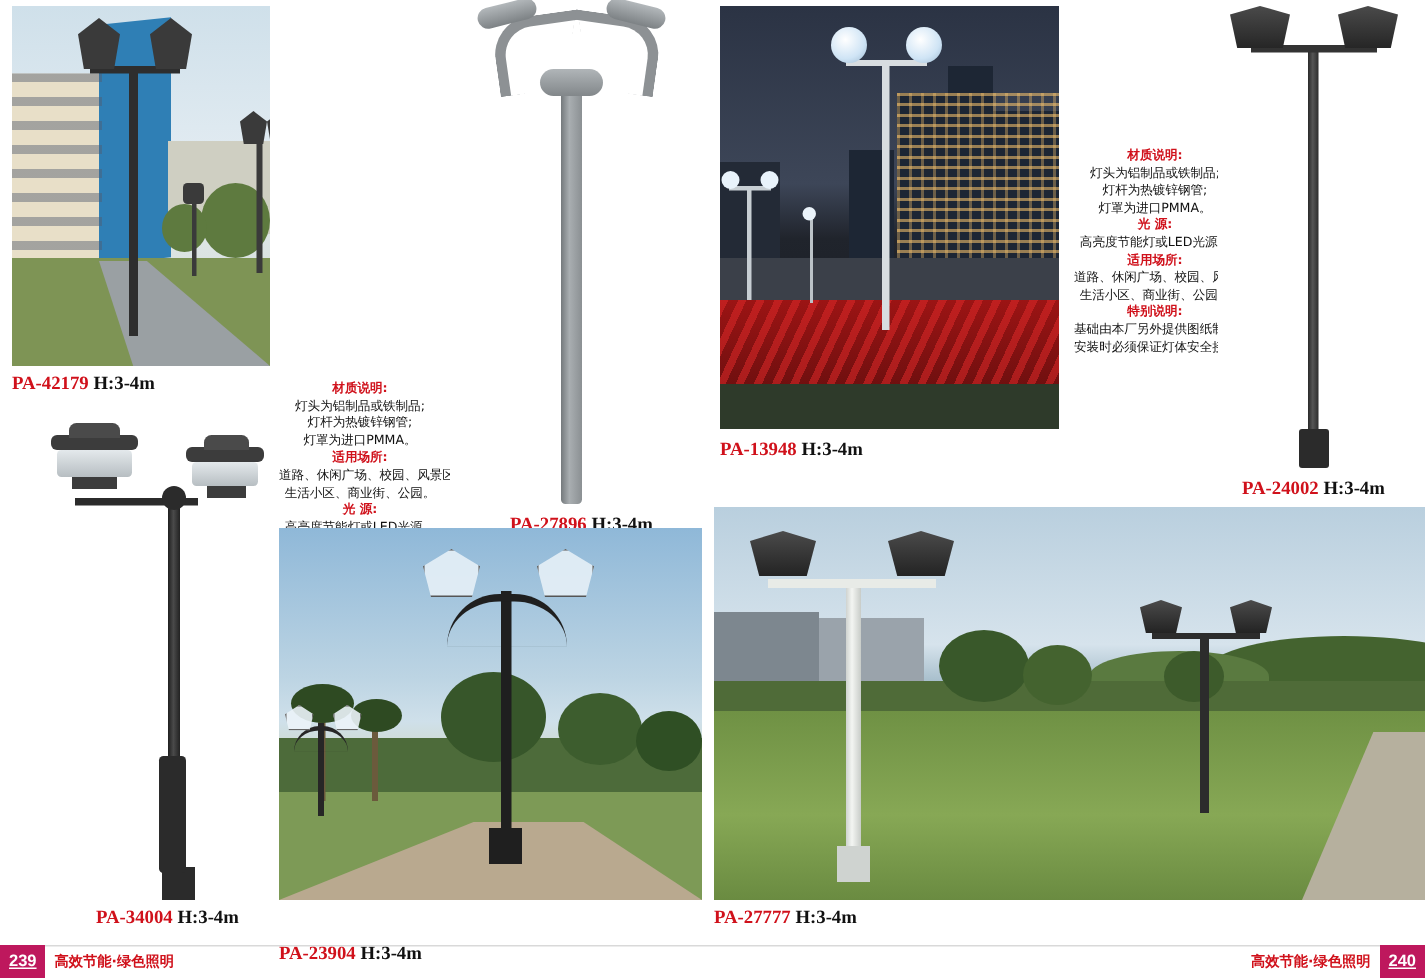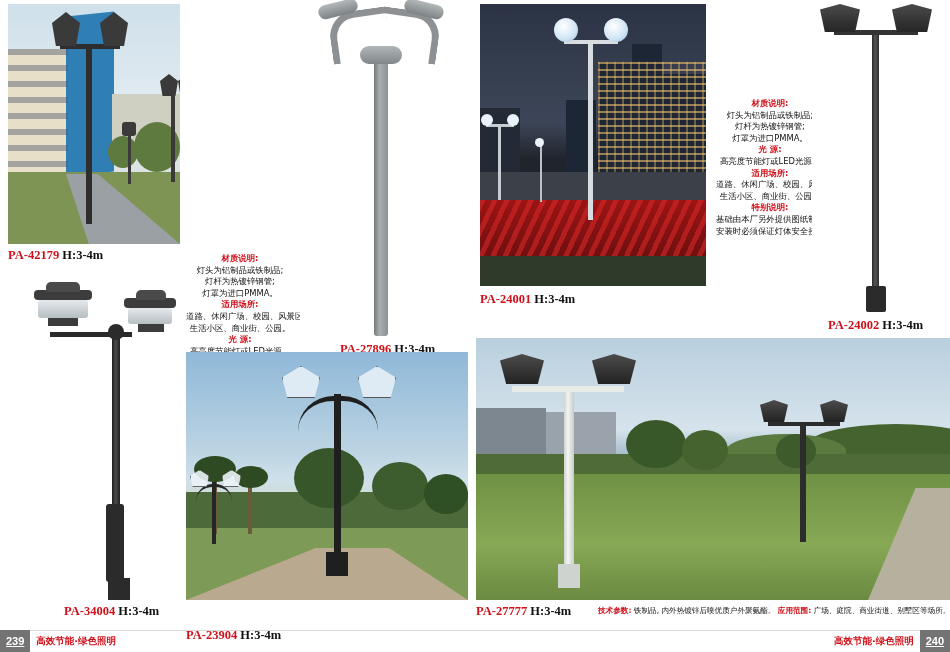--- a/index.html
+++ b/index.html
@@ -39,21 +39,21 @@
   
   .footer-left{
     position:absolute;left:0;bottom:0;height:22px;width:300px;
     display:flex;align-items:center;
   }
   .footer-right{
     position:absolute;right:0;bottom:0;height:22px;width:300px;
     display:flex;align-items:center;justify-content:flex-end;
   }
   .pgnum{
-    background:#737373;color:#fff;font-size:11px;font-weight:bold;
+    background:#be185d;color:#fff;font-size:11px;font-weight:bold;
     padding:4px 6px;line-height:14px;text-decoration:underline;
   }
   .foottxt{
     color:#d0111b;font-size:9.5px;font-weight:bold;padding:0 6px;
     font-family:"DejaVu Sans", sans-serif;
   }
   .footline{
     position:absolute;left:0;right:0;bottom:21px;height:1px;background:#d9d9d9;
   }
 
@@ -177,21 +177,21 @@
     <div style="position:absolute;left:124px;top:14px;width:24px;height:24px;border-radius:50%;background:radial-gradient(circle at 40% 35%, #ffffff, #cfe4f5 60%, #9bb8cf);"></div>
 
     <div class="pole" style="left:18px;top:120px;width:3px;height:76px;background:#c7ced3;"></div>
     <div class="arm" style="left:6px;top:120px;width:28px;height:3px;background:#c7ced3;"></div>
     <div style="position:absolute;left:1px;top:110px;width:12px;height:12px;border-radius:50%;background:#e9f3fb;"></div>
     <div style="position:absolute;left:27px;top:110px;width:12px;height:12px;border-radius:50%;background:#e9f3fb;"></div>
     <div class="pole" style="left:60px;top:142px;width:2px;height:56px;background:#bcc3c8;"></div>
     <div style="position:absolute;left:55px;top:134px;width:9px;height:9px;border-radius:50%;background:#eaf3fa;"></div>
   </div>
   <div class="caption" style="left:480px;top:292px;">
-    <span>PA-24001</span> <span class="h">H:3-4m</span>
+    <span>PA-13948</span> <span class="h">H:3-4m</span>
   </div>
 
   <div class="spec" style="left:716px;top:98px;">
     <div class="hd line">材质说明:</div>
     <div class="line">灯头为铝制品或铁制品;</div>
     <div class="line">灯杆为热镀锌钢管;</div>
     <div class="line">灯罩为进口PMMA。</div>
     <div class="hd line">光    源:</div>
     <div class="line">高亮度节能灯或LED光源。</div>
     <div class="hd line">适用场所:</div>
@@ -286,26 +286,20 @@
 
     <div class="pole" style="left:324px;top:84px;width:6px;height:120px;background:#2c2c2c;"></div>
     <div class="arm" style="left:292px;top:84px;width:72px;height:4px;background:#2c2c2c;"></div>
     <div class="lamphead" style="left:284px;top:62px;width:28px;height:22px;background:linear-gradient(#4b4b4b,#232323);clip-path:polygon(50% 0,100% 22%,86% 100%,14% 100%,0 22%);"></div>
     <div class="lamphead" style="left:344px;top:62px;width:28px;height:22px;background:linear-gradient(#4b4b4b,#232323);clip-path:polygon(50% 0,100% 22%,86% 100%,14% 100%,0 22%);"></div>
   </div>
   <div class="caption" style="left:476px;top:604px;">
     <span>PA-27777</span> <span class="h">H:3-4m</span>
   </div>
 
-  <div style="position:absolute;left:598px;top:606px;font-size:7.6px;color:#111;white-space:nowrap;font-family:'DejaVu Sans',sans-serif;">
-    <span style="color:#d0111b;font-weight:bold;">技术参数:</span>
-    <span>铁制品, 内外热镀锌后喷优质户外聚氨酯。</span>
-    <span style="color:#d0111b;font-weight:bold;">应用范围:</span>
-    <span>广场、庭院、商业街道、别墅区等场所。</span>
-  </div>
 
   <div class="footline"></div>
 
   <div class="footer-left">
     <span class="pgnum">239</span>
     <span class="foottxt">高效节能·绿色照明</span>
   </div>
 
   <div class="footer-right">
     <span class="foottxt">高效节能·绿色照明</span>

